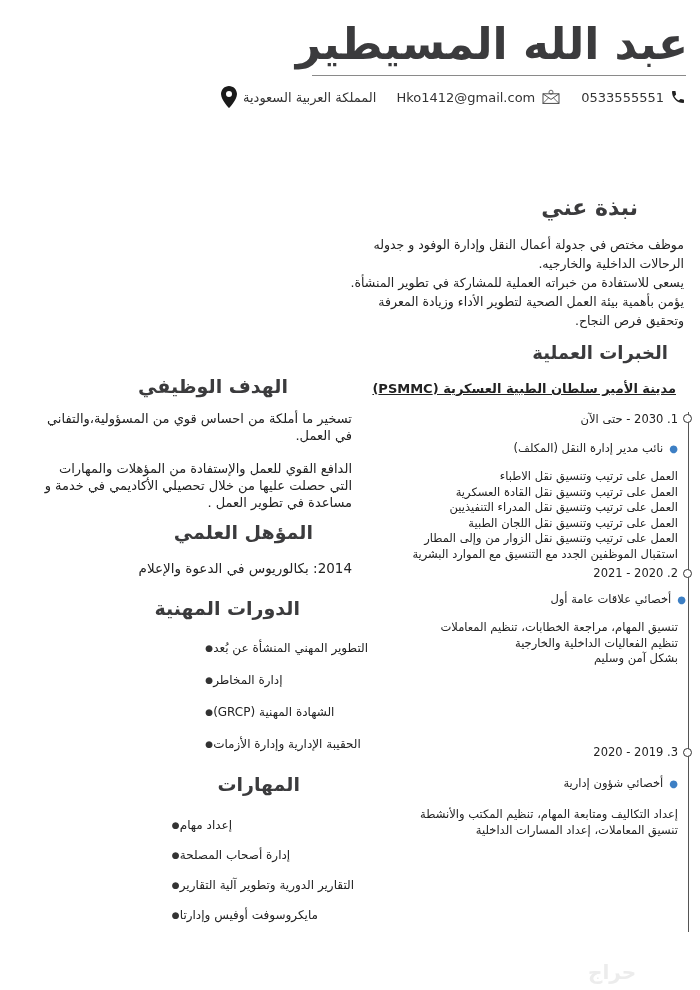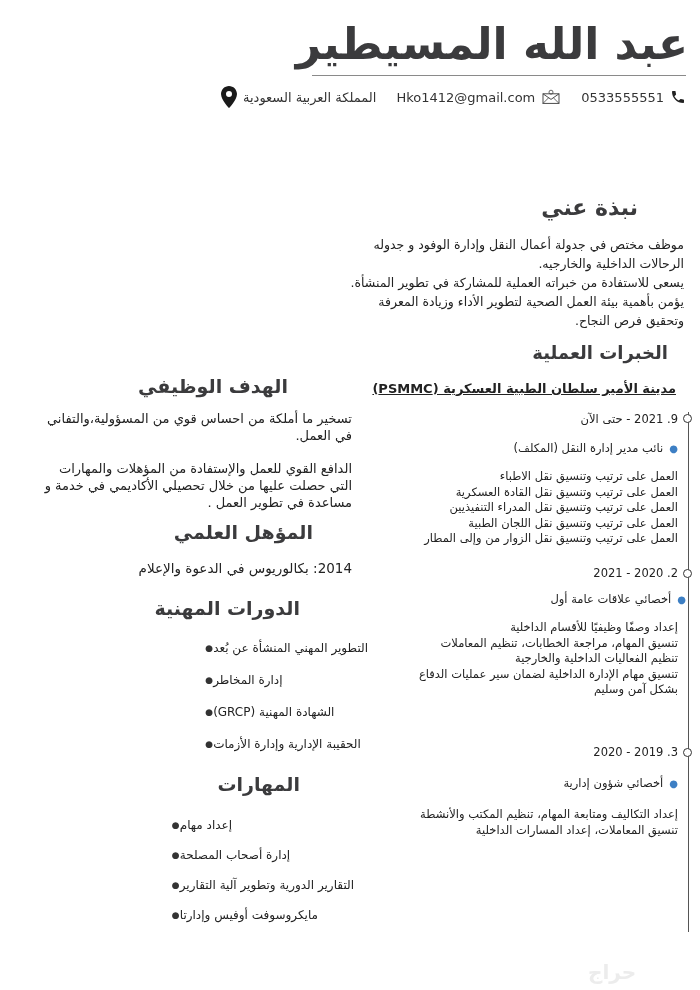--- a/index.html
+++ b/index.html
@@ -93,42 +93,41 @@
   <p>يسعى للاستفادة من خبراته العملية للمشاركة في تطوير المنشأة.</p>
   <p>يؤمن بأهمية بيئة العمل الصحية لتطوير الأداء وزيادة المعرفة وتحقيق فرص النجاح.</p>
 </div>
 
 <div class="abs section-title exp-title rtl">الخبرات العملية</div>
 <div class="abs org rtl">مدينة الأمير سلطان الطبية العسكرية (PSMMC)</div>
 
 <div class="abs timeline"></div>
 
 <div class="abs tl-dot" style="left:683px; top:414px;"></div>
-<div class="abs period rtl" style="right:22px; top:412px;">9. 2021 - حتى الآن</div>
+<div class="abs period rtl" style="right:22px; top:412px;">1. 2030 - حتى الآن</div>
 <div class="abs role rtl" style="right:22px; top:441px;">
   <span class="bullet">●</span><span>نائب مدير إدارة النقل (المكلف)</span>
 </div>
 <div class="abs duties rtl" style="right:22px; top:469px;">
   <div>العمل على ترتيب وتنسيق نقل الاطباء</div>
   <div>العمل على ترتيب وتنسيق نقل القادة العسكرية</div>
   <div>العمل على ترتيب وتنسيق نقل المدراء التنفيذيين</div>
   <div>العمل على ترتيب وتنسيق نقل اللجان الطبية</div>
   <div>العمل على ترتيب وتنسيق نقل الزوار من وإلى المطار</div>
+  <div>استقبال الموظفين الجدد مع التنسيق مع الموارد البشرية</div>
 </div>
 
 <div class="abs tl-dot" style="left:683px; top:569px;"></div>
 <div class="abs period rtl" style="right:22px; top:566px;">2. 2020 - 2021</div>
 <div class="abs role rtl" style="right:14px; top:592px;">
   <span class="bullet">●</span><span>أخصائي علاقات عامة أول</span>
 </div>
 <div class="abs duties rtl" style="right:22px; top:620px;">
-  <div>إعداد وصفًا وظيفيًا للأقسام الداخلية</div>
   <div>تنسيق المهام، مراجعة الخطابات، تنظيم المعاملات</div>
   <div>تنظيم الفعاليات الداخلية والخارجية</div>
-  <div>تنسيق مهام الإدارة الداخلية لضمان سير عمليات الدفاع</div>
   <div>بشكل آمن وسليم</div>
 </div>
 
 <div class="abs tl-dot" style="left:683px; top:748px;"></div>
 <div class="abs period rtl" style="right:22px; top:745px;">3. 2019 - 2020</div>
 <div class="abs role rtl" style="right:22px; top:776px;">
   <span class="bullet">●</span><span>أخصائي شؤون إدارية</span>
 </div>
 <div class="abs duties rtl" style="right:22px; top:807px;">
   <div>إعداد التكاليف ومتابعة المهام، تنظيم المكتب والأنشطة</div>

